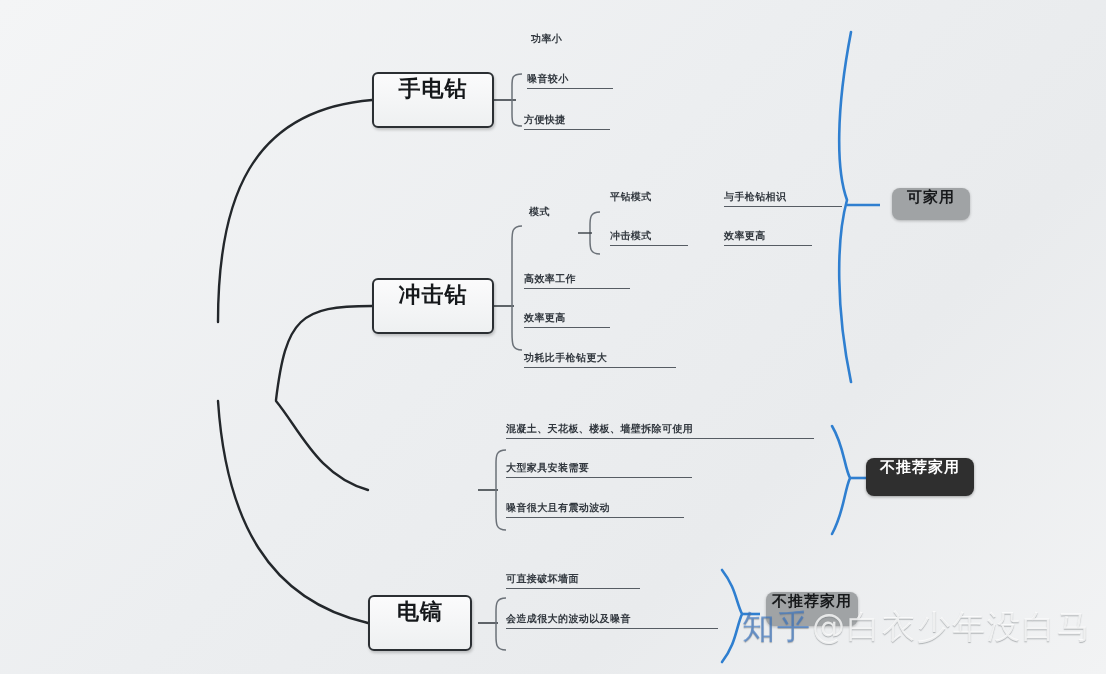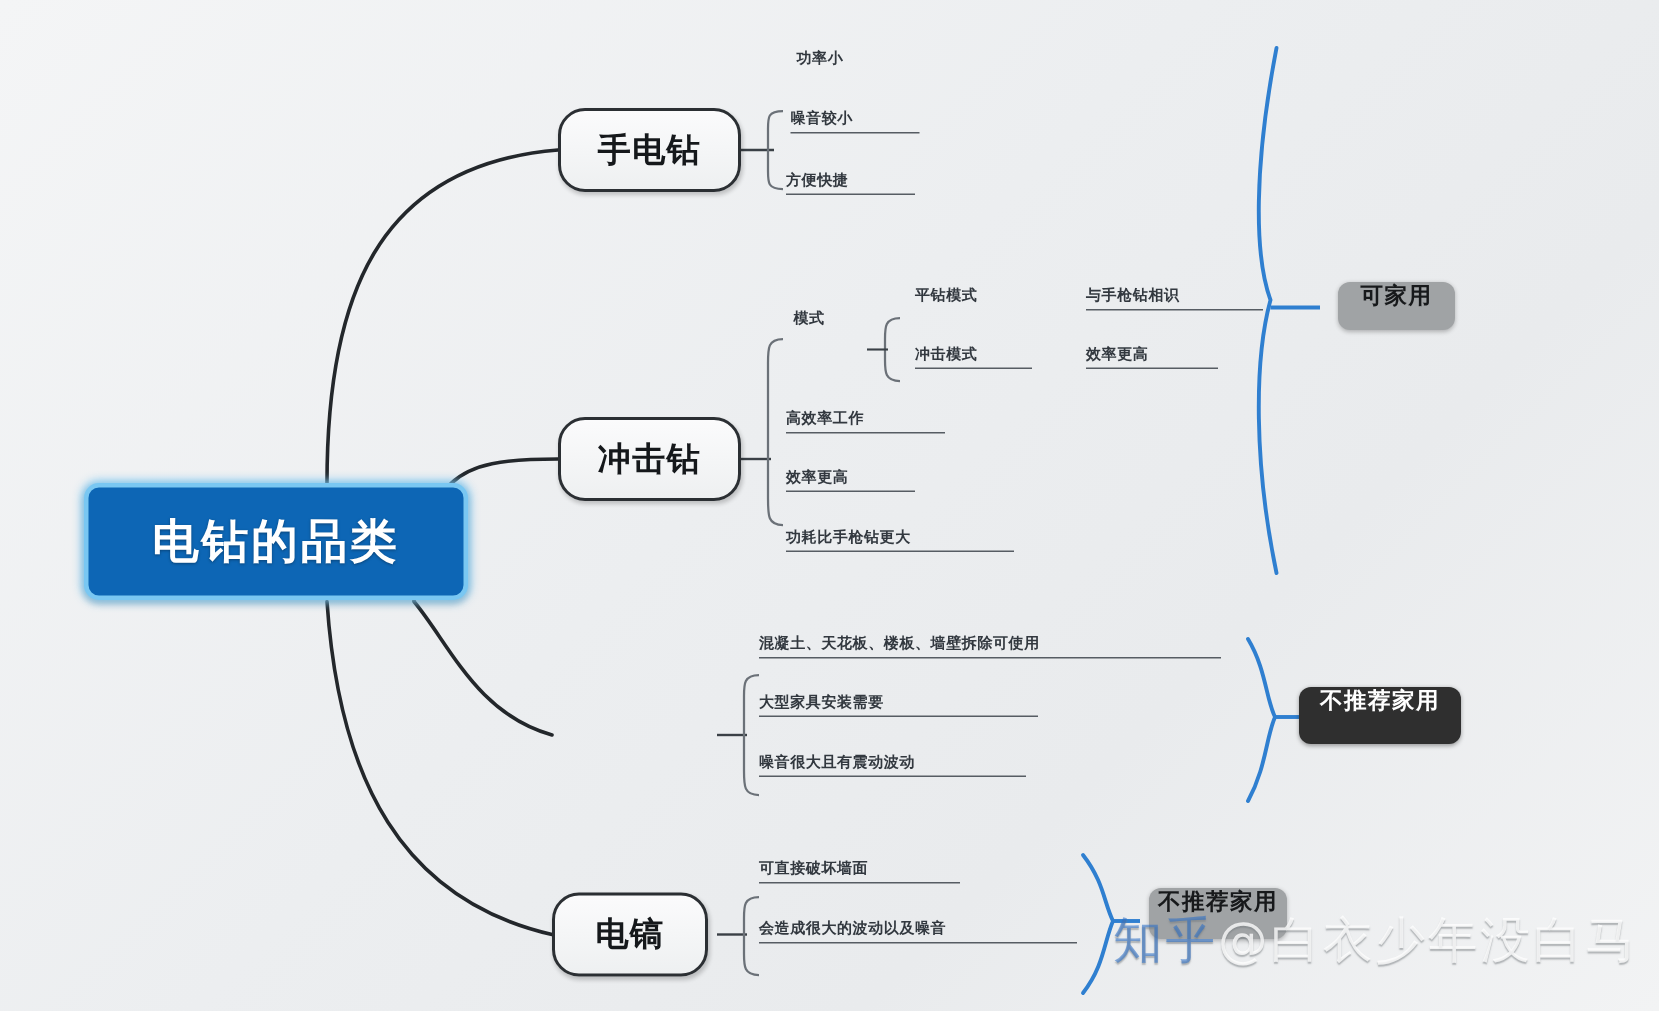--- a/index.html
+++ b/index.html
@@ -50,26 +50,25 @@
     font-size: 31px;
     font-weight: bold;
     letter-spacing: 2px;
     text-shadow: 0 1px 2px rgba(0,0,0,0.35);
     white-space: nowrap;
   }
 
   
   .branch-node {
     position: absolute;
-    border-radius: 18px;
+    border-radius: 6px;
     background: linear-gradient(180deg,#fbfbfc 0%, #eef0f1 100%);
     border: 2.2px solid #2b2f33;
     box-shadow: 1px 2px 3px rgba(0,0,0,0.20);
     display: flex;
-    align-items: center;
     justify-content: center;
     box-sizing: border-box;
   }
   .branch-node .branch-label {
     color: #15181b;
     font-size: 22px;
     font-weight: bold;
     letter-spacing: 1px;
     white-space: nowrap;
   }
@@ -162,23 +161,20 @@
     <path d="M 851 32 C 836 110 836 170 847 200 C 836 240 836 310 851 382" fill="none" stroke="#2f7fd0" stroke-width="2.6" stroke-linecap="round"></path>
     <line x1="847" y1="205" x2="880" y2="205" stroke="#2f7fd0" stroke-width="2.6"></line>
 
     <path d="M 832 426 C 844 446 844 466 850 478 C 844 492 844 512 832 534" fill="none" stroke="#2f7fd0" stroke-width="2.6" stroke-linecap="round"></path>
     <line x1="850" y1="478" x2="868" y2="478" stroke="#2f7fd0" stroke-width="2.6"></line>
 
     <path d="M 722 570 C 736 588 736 602 742 614 C 736 628 736 644 722 662" fill="none" stroke="#2f7fd0" stroke-width="2.6" stroke-linecap="round"></path>
     <line x1="742" y1="614" x2="760" y2="614" stroke="#2f7fd0" stroke-width="2.6"></line>
   </svg>
 
-  <div class="root-node">
-    <span class="root-label">电钻的品类</span>
-  </div>
 
   <div class="branch-node" style="left:372px; top:72px; width:122px; height:56px;">
     <span class="branch-label">手电钻</span>
   </div>
   <div class="leaf" style="left:531px; top:32px;">功率小</div>
   <div class="leaf under" style="left:527px; top:72px; width:86px;">噪音较小</div>
   <div class="leaf under" style="left:524px; top:113px; width:86px;">方便快捷</div>
 
   <div class="branch-node" style="left:372px; top:278px; width:122px; height:56px;">
     <span class="branch-label">冲击钻</span>

